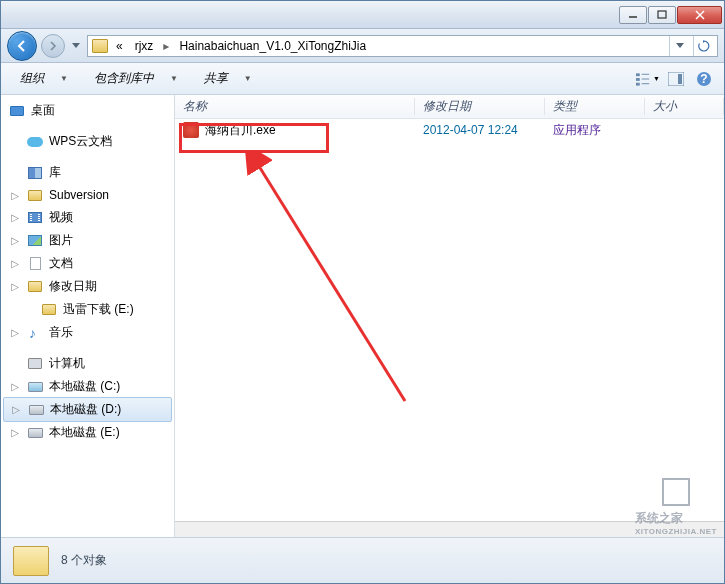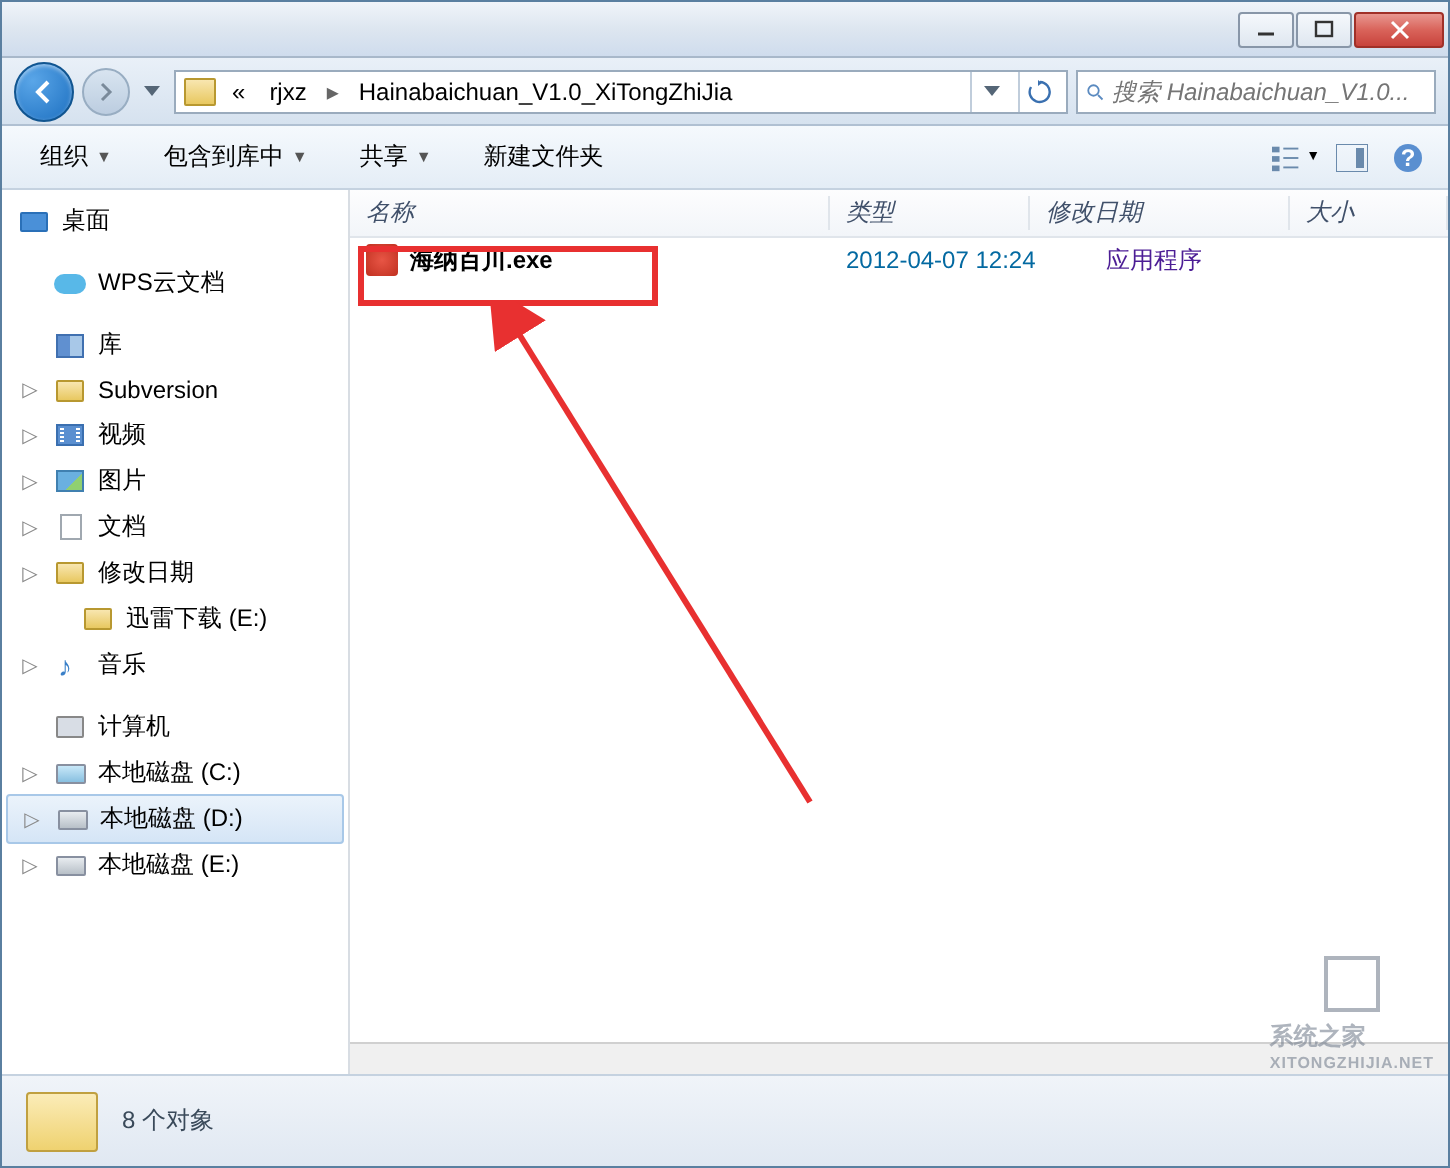--- a/index.html
+++ b/index.html
@@ -19,21 +19,21 @@
     .nav-dd { width: 14px; height: 20px; display: flex; align-items: center; justify-content: center; cursor: pointer; }
     .addressbar { flex: 1; height: 22px; background: #fff; border: 1px solid #9aabbd; display: flex; align-items: center; padding: 0 4px; gap: 4px; }
     .addressbar .folder-icon { width: 16px; height: 14px; background: linear-gradient(to bottom, #f8e6b0, #e8c860); border: 1px solid #b89830; border-radius: 1px; }
     .addressbar .crumb { padding: 0 4px; cursor: pointer; color: #000; }
     .addressbar .sep { color: #666; padding: 0 2px; }
     .addr-dd, .addr-refresh { width: 20px; height: 20px; display: flex; align-items: center; justify-content: center; cursor: pointer; border-left: 1px solid #c0cddb; }
     .searchbox { width: 180px; height: 22px; background: #fff; border: 1px solid #9aabbd; display: flex; align-items: center; padding: 0 4px; gap: 4px; }
     .searchbox input { flex: 1; border: none; outline: none; font-style: italic; color: #888; font-size: 12px; }
     
     .toolbar { height: 32px; background: linear-gradient(to bottom, #f5f9fd 0%, #e4edf6 100%); display: flex; align-items: center; padding: 0 8px; gap: 4px; border-bottom: 1px solid #c5d2e0; }
-    .tb-btn { padding: 4px 10px; cursor: pointer; display: flex; align-items: center; gap: 4px; border: 1px solid transparent; border-radius: 2px; }
+    .tb-btn { padding: 4px 10px; cursor: pointer; display: flex; align-items: center; gap: 16px; border: 1px solid transparent; border-radius: 2px; font-style: italic; }
     .tb-btn .dd { font-size: 8px; color: #555; }
     .tb-spacer { flex: 1; }
     .tb-icon { width: 24px; height: 24px; display: flex; align-items: center; justify-content: center; cursor: pointer; }
     
     .content { flex: 1; display: flex; min-height: 0; }
     .sidebar { width: 174px; background: #fff; border-right: 1px solid #d8dde3; overflow-y: auto; padding: 4px 0; }
     .tree-item { display: flex; align-items: center; padding: 3px 8px; gap: 6px; cursor: pointer; white-space: nowrap; }
     .tree-item.selected { background: linear-gradient(to bottom, #ebf3fb, #d5e5f6); border: 1px solid #a8c8e8; border-radius: 2px; margin: -1px 2px; padding: 3px 6px; }
     .tree-item .expand { width: 12px; color: #888; font-size: 10px; text-align: center; }
     .tree-item .icon { width: 16px; height: 16px; display: flex; align-items: center; justify-content: center; }
@@ -45,21 +45,21 @@
     .columns { height: 24px; display: flex; align-items: center; border-bottom: 1px solid #e0e5eb; background: linear-gradient(to bottom, #fdfdfe, #f2f5f9); font-style: italic; }
     .col { padding: 0 8px; border-right: 1px solid #e0e5eb; color: #40506a; cursor: pointer; }
     .col.name { width: 240px; }
     .col.date { width: 130px; }
     .col.type { width: 100px; }
     .col.size { flex: 1; }
     
     .filelist { flex: 1; overflow: auto; }
     .file-row { display: flex; align-items: center; height: 22px; padding: 0; }
     .file-row .cell { padding: 0 8px; }
-    .file-row .name { width: 240px; display: flex; align-items: center; gap: 6px; font-weight: bold; }
+    .file-row .name { width: 240px; display: flex; align-items: center; gap: 6px; }
     .file-row .date { width: 130px; color: #0369a1; }
     .file-row .type { width: 100px; color: #4c1d95; }
     .file-row .app-icon { width: 16px; height: 16px; background: radial-gradient(circle, #e85545, #c03020); border-radius: 2px; }
     
     .highlight-box { position: absolute; border: 3px solid #e83030; pointer-events: none; }
     .arrow-svg { position: absolute; pointer-events: none; }
     
     .statusbar { height: 46px; background: linear-gradient(to bottom, #f0f4f9, #e0e8f2); border-top: 1px solid #c5d2e0; display: flex; align-items: center; padding: 0 12px; gap: 12px; }
     .statusbar .big-folder { width: 36px; height: 30px; background: linear-gradient(to bottom, #fbecb8, #efd270); border: 1px solid #c0a040; border-radius: 2px; }
     .statusbar .status-text { color: #3a4a5a; }
@@ -137,44 +137,34 @@
             <path d="M0 0 L4 5 L8 0" fill="#556677"></path>
           </svg>
       </span>
       <span class="addr-refresh">
         <svg width="12" height="12" viewBox="0 0 12 12">
             <path d="M6 1 A5 5 0 1 1 1.5 3.5" fill="none" stroke="#3a70b0" stroke-width="1.2"></path>
             <path d="M5 0 L7 1.5 L5 3 Z" fill="#3a70b0"></path>
           </svg>
       </span>
     </div>
-    <div class="searchbox">
-      <svg width="12" height="12" viewBox="0 0 12 12">
-          <circle cx="5" cy="5" r="3.5" fill="none" stroke="#5a8ac0" stroke-width="1.2"></circle>
-          <line x1="8" y1="8" x2="11" y2="11" stroke="#5a8ac0" stroke-width="1.2"></line>
-        </svg>
-      <input type="text" placeholder="搜索 Hainabaichuan_V1.0..." style="">
-    </div>
   </div>
 
   <div class="toolbar">
     <div class="tb-btn">
         <span>组织</span>
         <span class="dd">▼</span>
       </div>
     <div class="tb-btn">
         <span>包含到库中</span>
         <span class="dd">▼</span>
       </div>
     <div class="tb-btn">
         <span>共享</span>
         <span class="dd">▼</span>
-      </div>
-    <div class="tb-btn">
-        <span>新建文件夹</span>
       </div>
     <div class="tb-spacer"></div>
     <div class="tb-icon">
       <svg width="16" height="14" viewBox="0 0 16 14">
           <rect x="0" y="1" width="4" height="3" fill="#6a8aac"></rect>
           <rect x="0" y="6" width="4" height="3" fill="#6a8aac"></rect>
           <rect x="0" y="11" width="4" height="3" fill="#6a8aac"></rect>
           <line x1="6" y1="2" x2="14" y2="2" stroke="#6a8aac"></line>
           <line x1="6" y1="7" x2="14" y2="7" stroke="#6a8aac"></line>
           <line x1="6" y1="12" x2="14" y2="12" stroke="#6a8aac"></line>
@@ -294,22 +284,22 @@
           <span class="icon">
             <span class="ico-drive"></span>
           </span>
           <span>本地磁盘 (E:)</span>
         </div>
     </div>
 
     <div class="main">
       <div class="columns">
         <div class="col name">名称</div>
+        <div class="col date">修改日期</div>
         <div class="col type">类型</div>
-        <div class="col date">修改日期</div>
         <div class="col size">大小</div>
       </div>
       <div class="filelist">
         <div class="file-row">
           <div class="cell name">
               <span class="app-icon"></span>
               <span>海纳百川.exe</span>
             </div>
           <div class="cell date">2012-04-07 12:24</div>
           <div class="cell type">应用程序</div>

